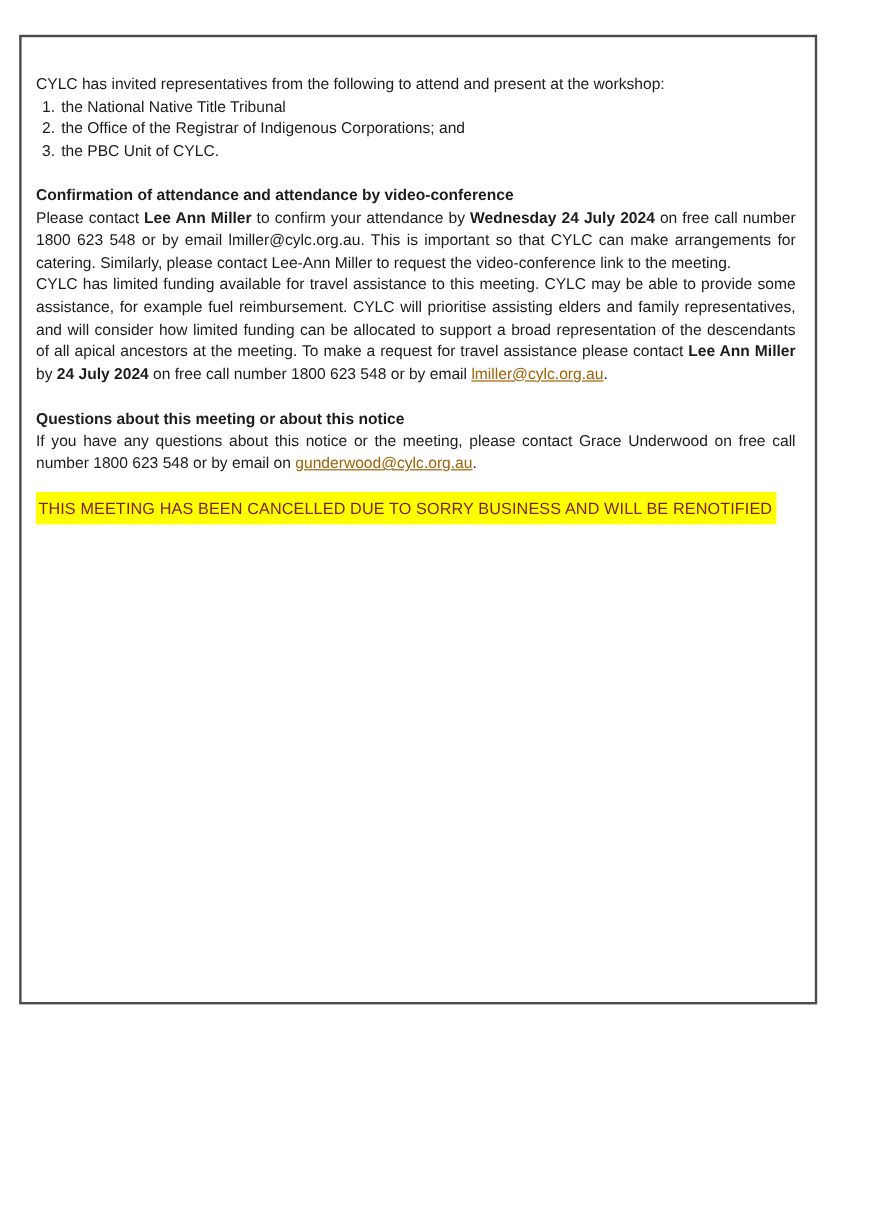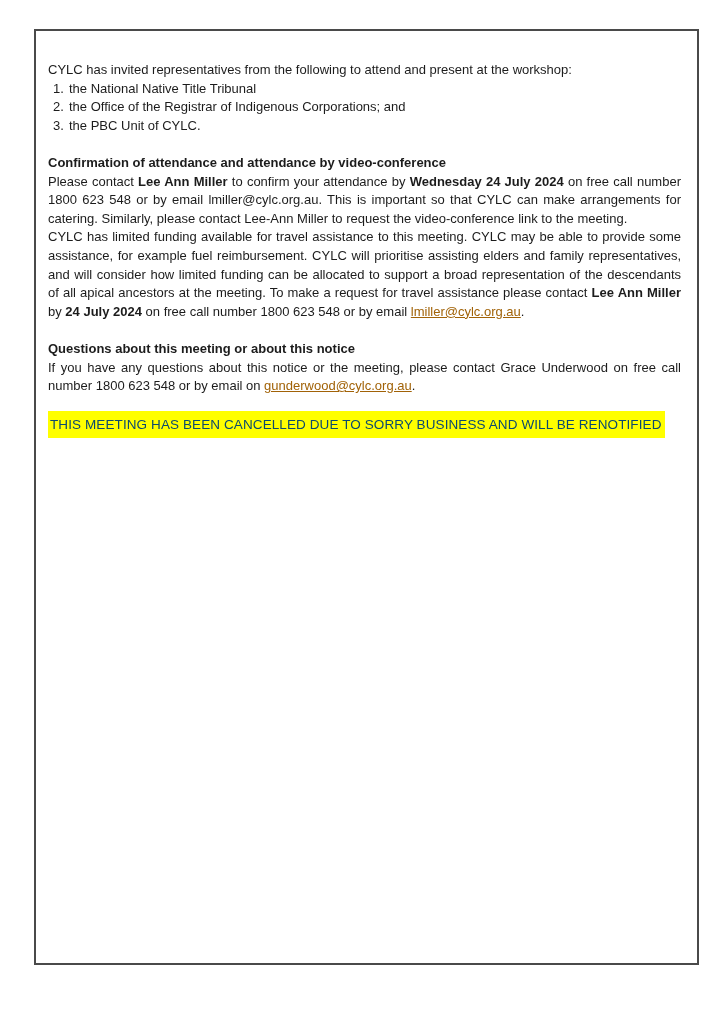--- a/index.html
+++ b/index.html
@@ -7,24 +7,24 @@
     width: 724px;
     height: 1024px;
     background: #ffffff;
     font-family: "Liberation Sans", sans-serif;
     color: #1c1c1c;
     position: relative;
     overflow: hidden;
   }
   .frame {
     position: absolute;
-    left: 34px;
+    left: 16px;
     top: 29px;
     width: 665px;
-    height: 936px;
+    height: 808px;
     box-sizing: border-box;
     border: 2px solid #4a4a4a;
     padding: 30px 16px 0 12px;
     background: #ffffff;
   }
   .lead, .para, .heading, .invitees {
     margin: 0;
     font-size: 13px;
     line-height: 18.6px;
     font-weight: 400;
@@ -50,21 +50,21 @@
     margin-left: 5px;
     width: 16px;
   }
   .banner-line {
     margin: 14px 0 0 0;
     line-height: 28px;
   }
   .hl {
     display: inline-block;
     background: #FFFF00;
-    color: #0c4a6e;
+    color: #7f1d1d;
     font-size: 13.5px;
     line-height: 26px;
     white-space: nowrap;
     padding: 1px 3px 0 2px;
     letter-spacing: 0.1px;
   }
 </style>
 </head>
 <body>
 

